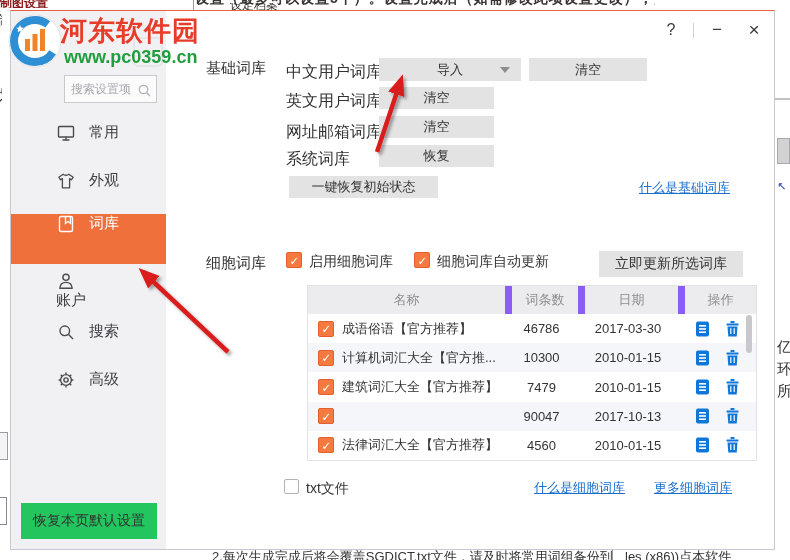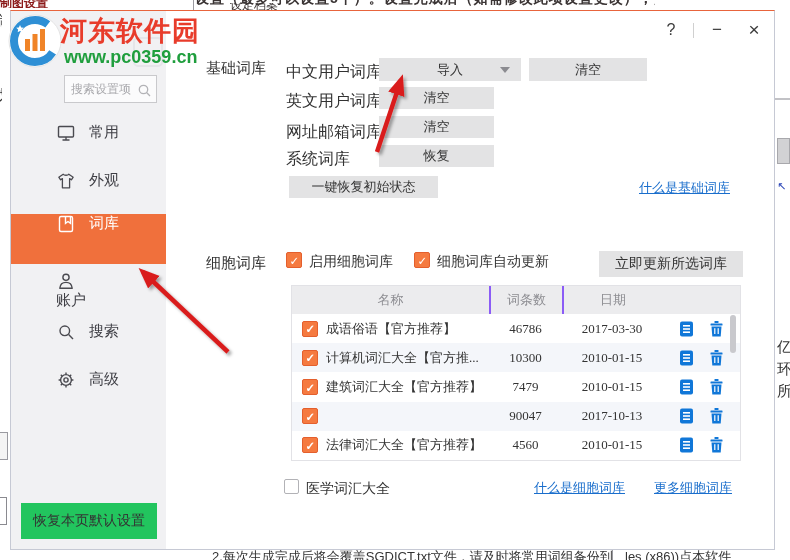--- a/index.html
+++ b/index.html
@@ -59,25 +59,25 @@
   .link { position:absolute; font-size:13px; color:#1a6ecc; text-decoration:underline; cursor:default; white-space:nowrap; }
 
   .cb { width:16px; height:16px; border-radius:2px; position:absolute; }
   .cb.on { background:#f57a40; border:1px solid #e45f2d; }
   .cb.on::after { content:"✓"; position:absolute; left:2.5px; top:0.5px; color:#fff; font-size:11.5px; font-weight:bold; }
   .cb.off { background:#fff; border:1px solid #b2b2b6; }
   .cb.inline { position:relative; flex:none; display:inline-block; }
   .cb-label { position:absolute; font-size:14px; color:#333; }
 
   
-  .dict-table { position:absolute; left:280px; top:274px; width:450px; height:176px; border:1px solid #e2e2e6; display:flex; flex-direction:column; }
+  .dict-table { position:absolute; left:296px; top:274px; width:450px; height:176px; border:1px solid #e2e2e6; display:flex; flex-direction:column; }
   .t-head { display:flex; height:28px; background:#ececee; color:#8d8d92; font-size:13px; align-items:center; flex:none; }
   .t-head > div { display:flex; align-items:center; justify-content:center; height:100%; }
-  .t-head > div + div { border-left:2px solid #8b5cf6; }
-  .t-row { display:flex; flex:1; align-items:center; font-size:13px; color:#333; background:#fff;font-family:Liberation Serif, serif; }
+  .t-head > div + div { border-left:7px solid #8b5cf6; }
+  .t-row { display:flex; flex:1; align-items:center; font-size:13px; color:#333; background:#fff; }
   .t-row.alt { background:#f4f6fa; }
   .c-name { width:197px; display:flex; align-items:center; padding-left:10px; gap:8px; overflow:hidden; white-space:nowrap; }
   .c-count { width:73px; text-align:center; }
   .c-date { width:100px; text-align:center; }
   .c-ops { width:78px; display:flex; align-items:center; justify-content:center; gap:15px; }
   .t-head .c-name { justify-content:center; padding-left:0; }
   .scroll-thumb { position:absolute; right:4px; top:29px; width:6px; height:38px; background:#c9c9cd; border-radius:3px; }
 
   .op-ic { display:inline-flex; cursor:default; }
 
@@ -224,20 +224,21 @@
   <div class="cb-label" style="left:298px;top:242px;">启用细胞词库</div>
   <span class="cb on" style="left:403px;top:241px;"></span>
   <div class="cb-label" style="left:426px;top:242px;">细胞词库自动更新</div>
   <div class="btn" style="left:588px;top:240px;width:144px;height:26px;font-size:14px;">立即更新所选词库</div>
 
   <div class="dict-table">
     <div class="t-head">
       <div class="c-name">名称</div>
       <div class="c-count">词条数</div>
       <div class="c-date">日期</div>
+      <div class="c-ops">操作</div>
     </div>
 
     <div class="t-row">
       <div class="c-name">
           <span class="cb on inline"></span>
           <span>成语俗语【官方推荐】</span>
         </div>
       <div class="c-count">46786</div>
       <div class="c-date">2017-03-30</div>
       <div class="c-ops">
@@ -369,21 +370,21 @@
               <rect x="8.6" y="7.2" width="1.2" height="5.8" fill="#fff"></rect>
             </svg>
           </span>
       </div>
     </div>
 
     <div class="scroll-thumb"></div>
   </div>
 
   <span class="cb off" style="left:273px;top:468px;width:15px;height:15px;"></span>
-  <div class="cb-label" style="left:295px;top:469px;">医学词汇大全</div>
+  <div class="cb-label" style="left:295px;top:469px;">txt文件</div>
   <div class="link" style="left:523px;top:468px;">什么是细胞词库</div>
   <div class="link" style="left:643px;top:468px;">更多细胞词库</div>
 </div>
 
 <svg class="arrows" width="790" height="560">
   <defs>
     <marker id="ah" markerUnits="userSpaceOnUse" markerWidth="22" markerHeight="18" refX="15" refY="8.5" orient="auto">
       <path d="M0,0 L21,8.5 L0,17 Z" fill="#d91f1f"></path>
     </marker>
     <filter id="sh" x="-30%" y="-30%" width="160%" height="160%">

